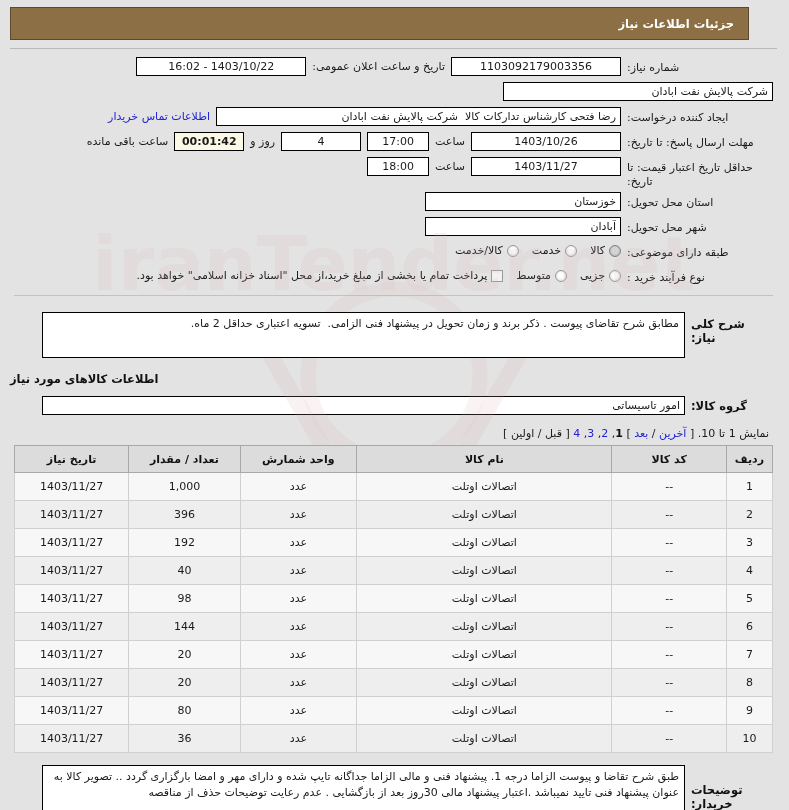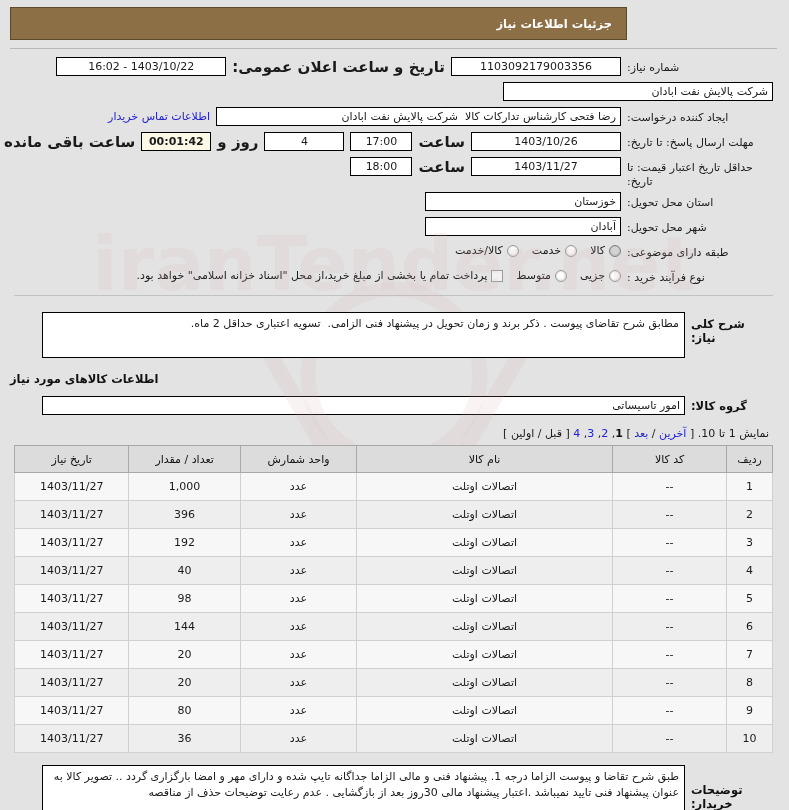--- a/index.html
+++ b/index.html
@@ -24,21 +24,21 @@
     pointer-events: none;
     opacity: .30;
     z-index: 3;
   }
   .watermark svg { width: 100%; height: 100%; }
 
   
   .header-bar {
     position: absolute;
     left: 10px; top: 7px;
-    width: 617px; height: 33px;
+    width: 739px; height: 33px;
     background: #8d6f45;
     border: 1px solid #5d4a2c;
     box-sizing: border-box;
     color: #ffffff;
     font-size: 11.5px;
     font-weight: bold;
     display: flex;
     align-items: center;
     justify-content: flex-start;
     padding: 0 14px;
@@ -108,24 +108,23 @@
   .w-ann   { width: 170px; }
 
   .link {
     color: #2121d6;
     font-size: 11px;
     text-decoration: none;
     cursor: pointer;
     white-space: nowrap;
   }
   .inline-txt {
-    font-size: 15px;
+    font-size: 11px;
     color: #1a1a1a;
     white-space: nowrap;
-    font-weight: bold;
   }
 
   
   .radio-group {
     display: flex;
     flex-direction: row;
     align-items: center;
     gap: 4px;
     padding-top: 2px;
   }
@@ -254,21 +253,21 @@
     border-collapse: collapse;
     font-size: 11px;
     position: relative;
     z-index: 5;
     background: #fff;
   }
   table.items th {
     background: #dcdcdc;
     border: 1px solid #a8a8a8;
     color: #111;
-    font-weight: normal;
+    font-weight: bold;
     height: 22px;
     padding: 2px 4px;
     text-align: center;
     font-size: 11px;
   }
   table.items td {
     border: 1px solid #d0d0d0;
     height: 23px;
     padding: 2px 6px;
     text-align: center;

